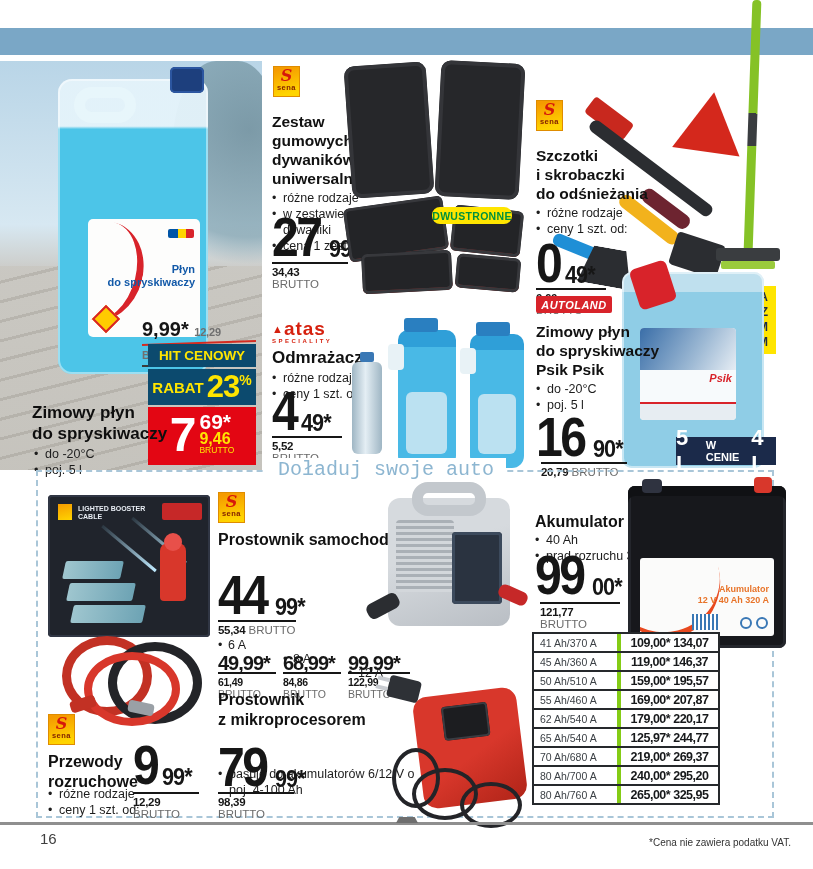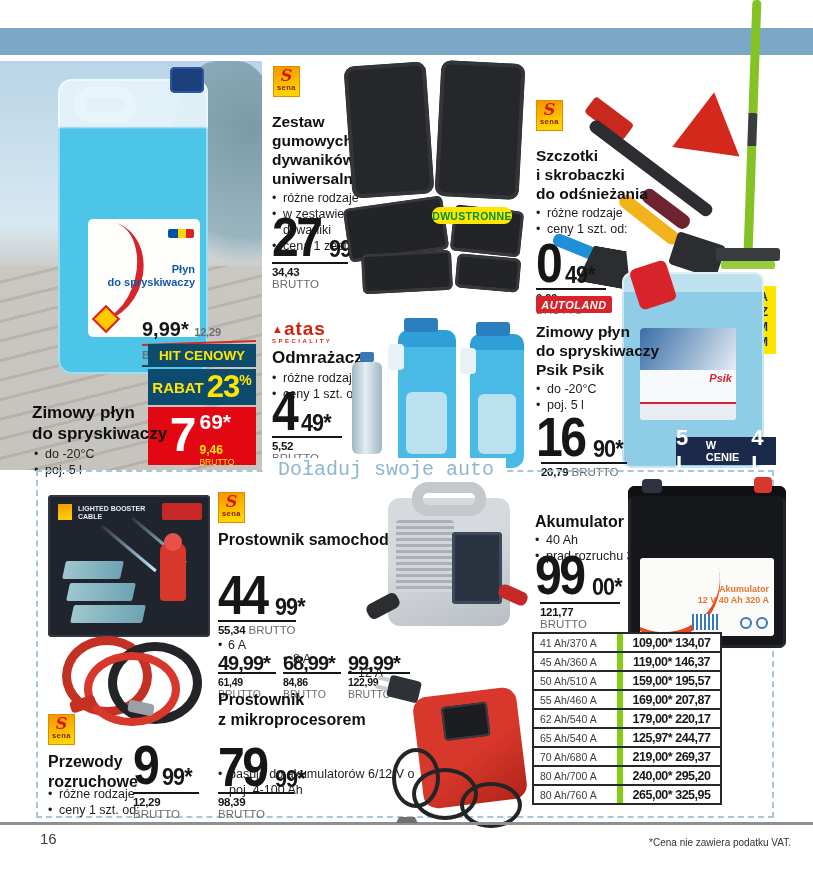--- a/index.html
+++ b/index.html
@@ -56,21 +56,21 @@
 
   
   .section-box{left:36px;top:470px;width:738px;height:348px;border:2px dashed #a9c6d8;box-sizing:border-box;}
   .section-title{font-family:"Liberation Mono",monospace;font-size:20px;color:#8db6d1;background:#fff;padding:0 12px;white-space:nowrap;}
 
   
   .btable{left:532px;top:632px;border:2px solid #26292c;background:#fff;}
   .btable .row{display:flex;border-top:2px solid #26292c;height:17px;align-items:stretch;}
   .btable .row:first-child{border-top:0;}
   .cell-spec{width:77px;font-size:10.5px;color:#3c4146;display:flex;align-items:center;padding-left:6px;}
-  .cell-price{width:97px;border-left:6px solid #84cc16;display:flex;align-items:center;justify-content:center;
+  .cell-price{width:97px;border-left:4px solid #84cc16;display:flex;align-items:center;justify-content:center;
               gap:3px;font-weight:bold;font-size:12.5px;letter-spacing:-0.5px;color:#17191b;}
 
   
   .variant-amp{font-size:12.5px;color:#1d1d1d;position:relative;padding-left:10px;}
   .variant-amp::before{content:"•";position:absolute;left:0;}
   .variant-price{font-weight:bold;font-size:20px;letter-spacing:-1px;color:#161616;}
 
   
   .photo-left{left:0;top:61px;width:262px;height:409px;overflow:hidden;
     background:linear-gradient(180deg,#b9d5e7 0%,#d7e8f2 40%,#cbc9c4 52%,#b3b0a9 100%);}
@@ -194,21 +194,21 @@
   <div class="abs black-box" style="left:148px;top:369px;width:108px;height:36px;">
     <span style="font-weight:bold;font-size:15px;margin-right:3px;">RABAT</span>
     <span style="font-weight:bold;font-size:31px;letter-spacing:-1px;">23</span>
     <span style="font-weight:bold;font-size:14px;align-self:flex-start;margin-top:3px;">%</span>
   </div>
 
   <div class="abs red-box" style="left:148px;top:407px;width:108px;height:58px;">
     <span style="color:#fff;font-weight:bold;font-size:48px;line-height:50px;">7</span>
     <span style="display:flex;flex-direction:column;margin-left:3px;margin-top:2px;">
       <b style="color:#ffffff;font-size:21px;line-height:19px;">69*</b>
-      <b style="color:#ffe500;font-size:12px;line-height:15px;margin-top:12px;">9,46</b>
+      <b style="color:#ffe500;font-size:16px;line-height:15px;">9,46</b>
       <span style="color:#ffe500;font-size:8.5px;line-height:9px;">BRUTTO</span>
     </span>
   </div>
 
   <div class="abs" style="left:32px;top:402px;font-weight:bold;font-size:17px;line-height:21px;color:#0e0e0e;">
     <div>Zimowy płyn</div>
     <div>do spryskiwaczy</div>
   </div>
   <div class="abs" style="left:34px;top:446px;">
     <div class="bullet">do -20°C</div>

